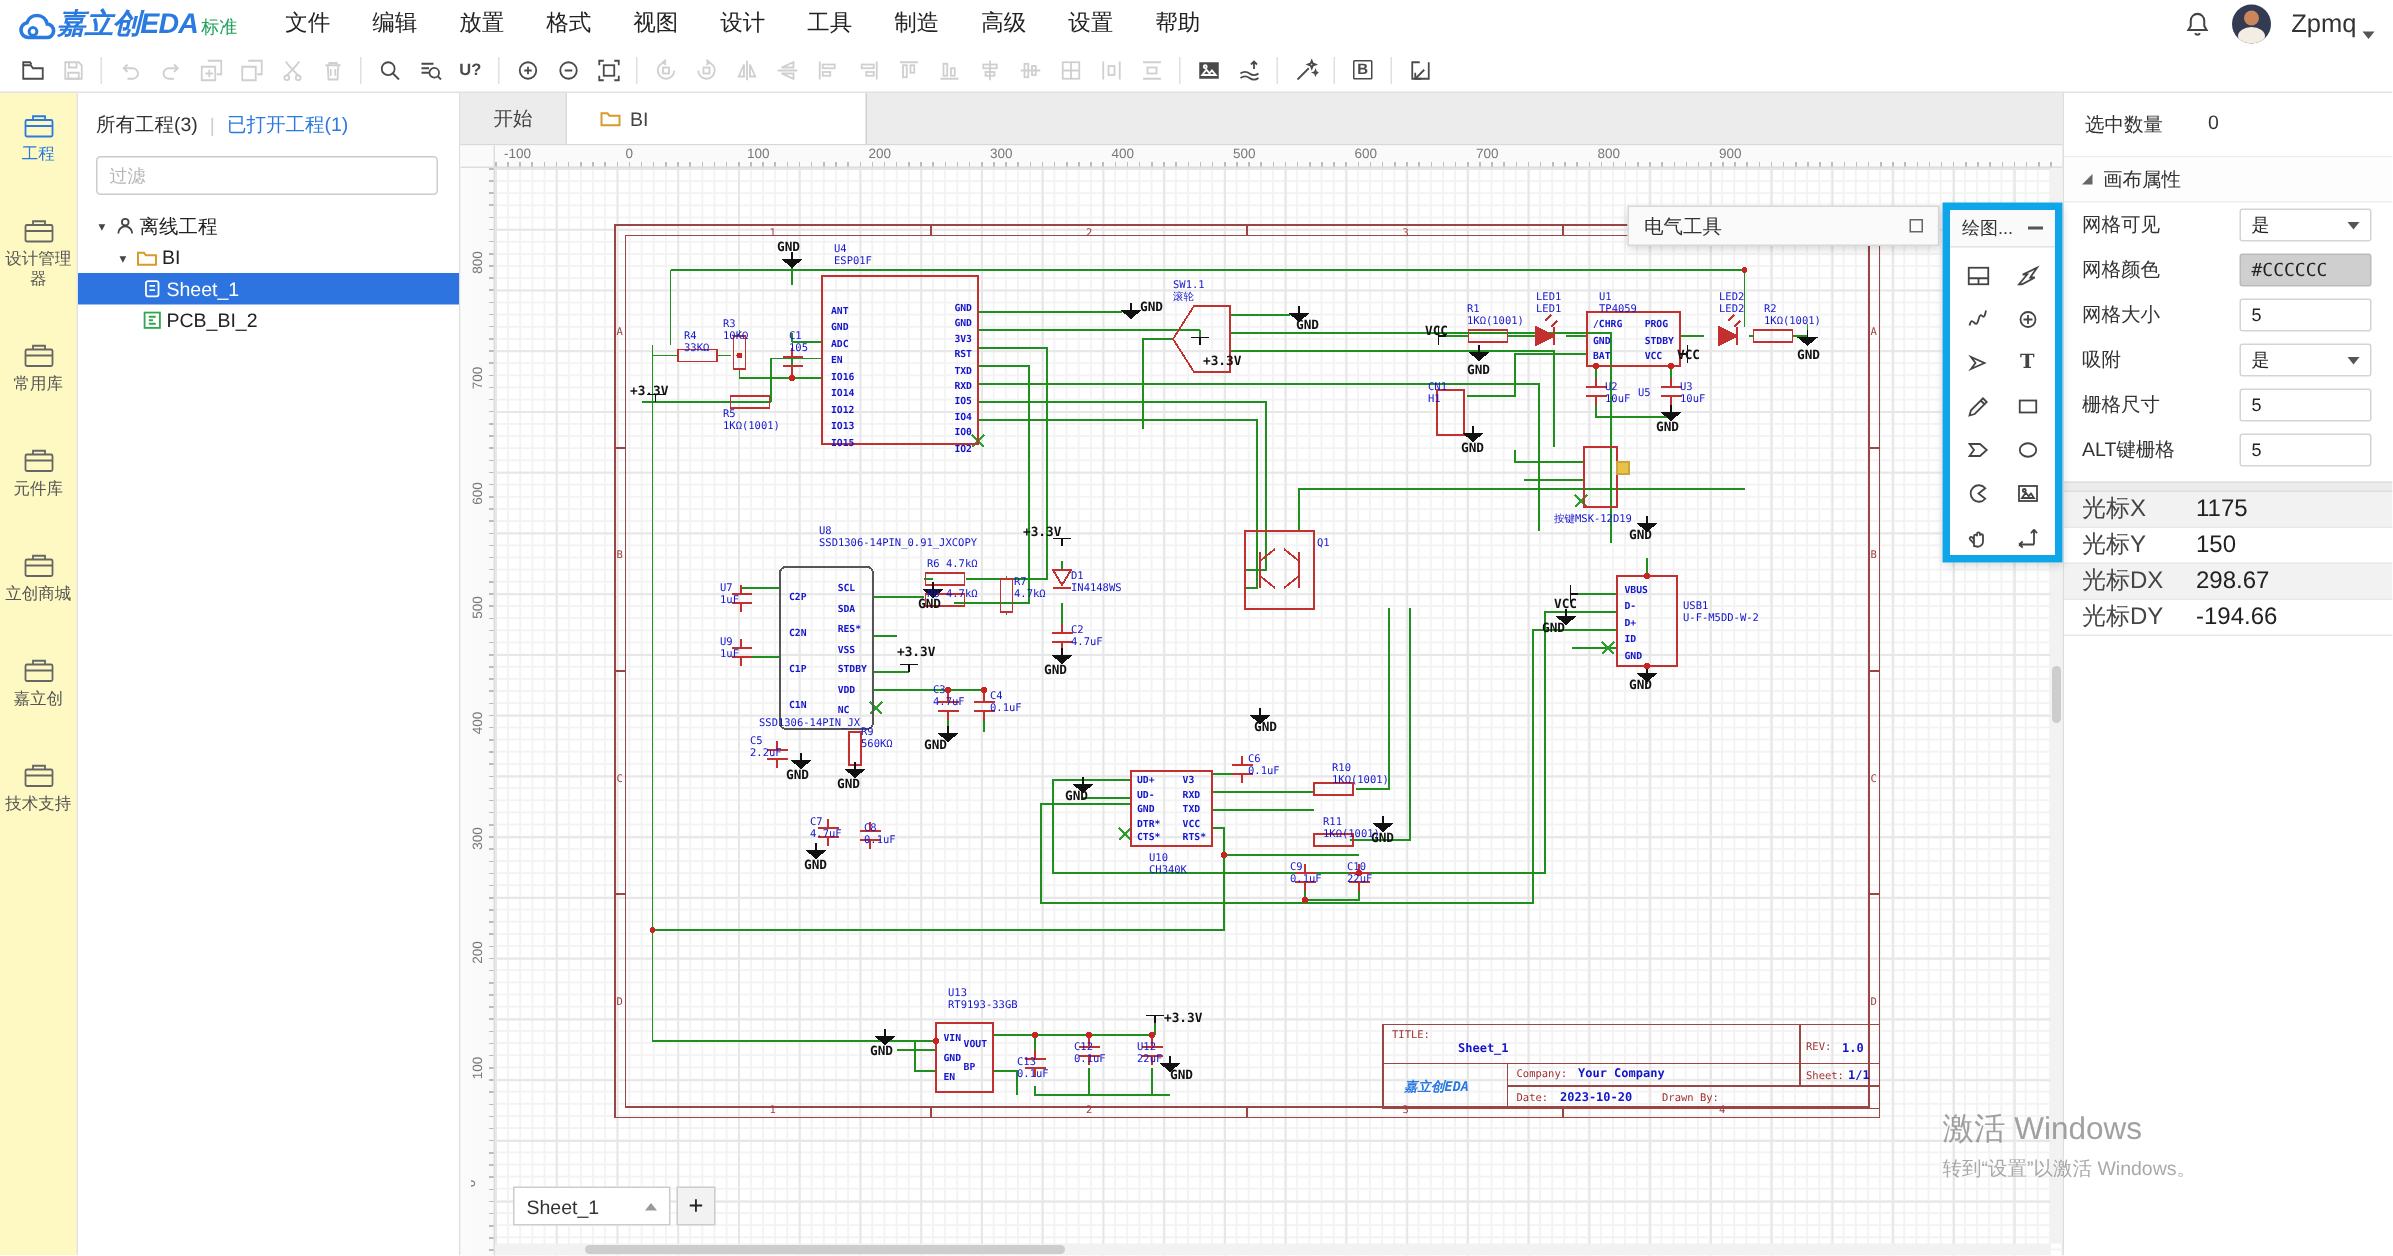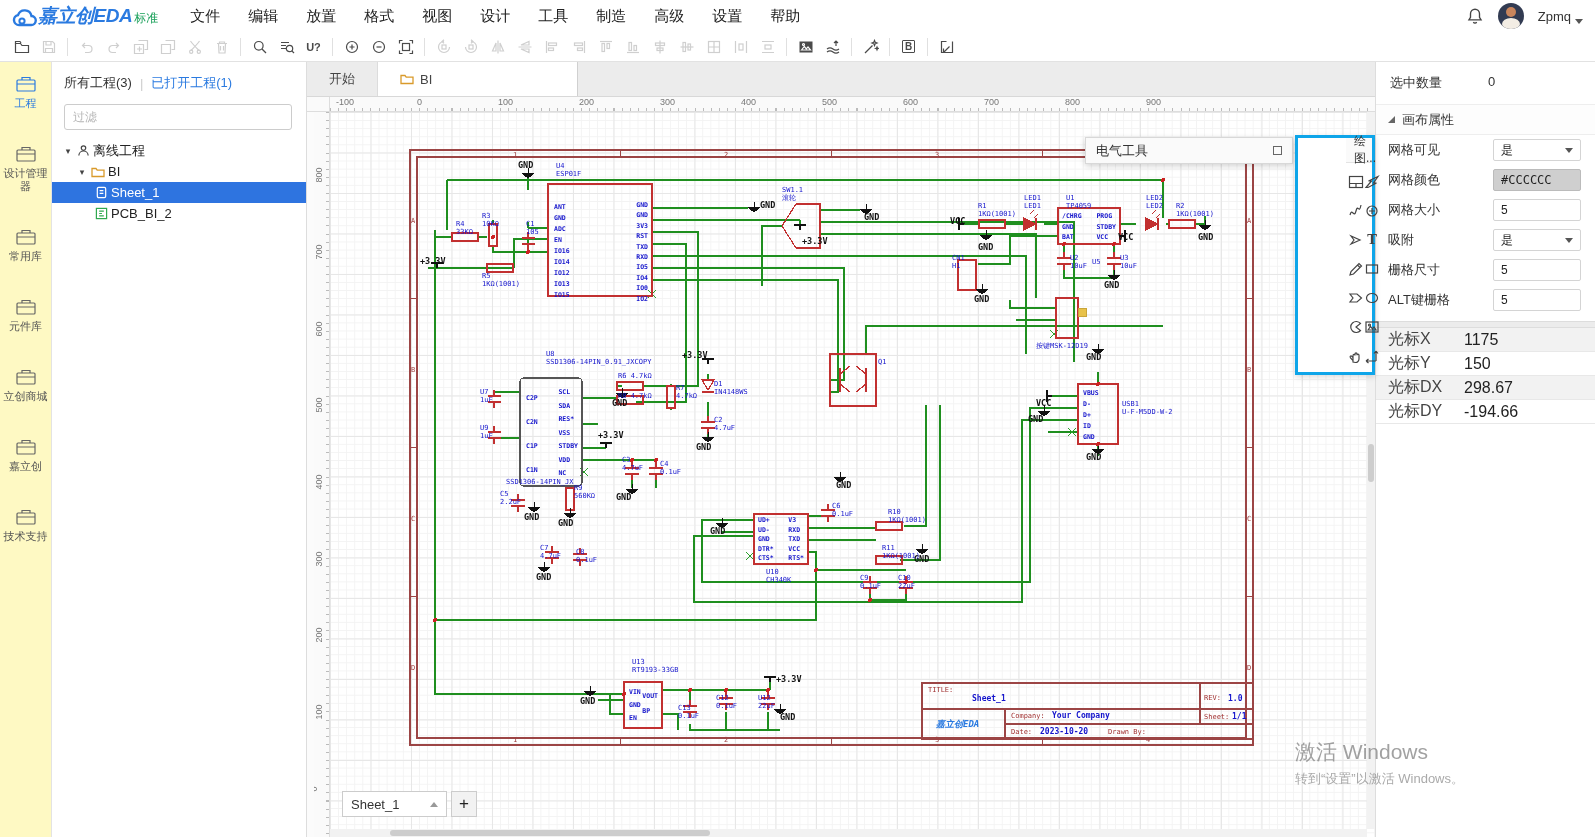--- a/index.html
+++ b/index.html
@@ -11,21 +11,21 @@
   #menubar { height:32px; display:flex; align-items:center; padding:0 12px; background:#fff; }
   #logo { display:flex; align-items:flex-end; margin-right:18px; cursor:pointer; }
   #logo .logo-text { font-size:19px; font-weight:bold; font-style:italic; color:#2a7ae0; letter-spacing:-0.5px; }
   #logo .logo-badge { font-size:12px; color:#1aa05a; margin-left:2px; margin-bottom:2px; }
   #menus { display:flex; }
   .menu-item { font-size:15px; color:#222; padding:0 14px; line-height:32px; cursor:pointer; }
   #menubar-right { margin-left:auto; display:flex; align-items:center; gap:14px; }
   #avatar { width:26px; height:26px; border-radius:50%; background:#323b52; position:relative; overflow:hidden; }
   #avatar::before { content:""; position:absolute; left:8px; top:4px; width:10px; height:10px; border-radius:50%; background:#c9855c; }
   #avatar::after { content:""; position:absolute; left:4px; top:15px; width:18px; height:12px; border-radius:50%; background:#f3ede4; }
-  #username { font-size:13px; color:#333; display:flex; align-items:flex-end; gap:4px; }
+  #username { font-size:17px; color:#333; display:flex; align-items:flex-end; gap:4px; }
   .caret-down { width:0; height:0; border-left:4px solid transparent; border-right:4px solid transparent; border-top:5px solid #555; display:inline-block; }
 
   
   #toolbar { height:30px; display:flex; align-items:center; padding:0 8px; background:#fff; border-bottom:1px solid #e2e2e2; }
   .tb { width:27px; height:24px; display:flex; align-items:center; justify-content:center; cursor:pointer; color:#4a4a4a; border-radius:2px; }
   .tb.disabled { color:#cfcfcf; cursor:default; }
   .tb svg { stroke:currentColor; fill:none; stroke-width:1.2; }
   .tb-sep { width:1px; height:18px; background:#e0e0e0; margin:0 5px; }
   .tb-text { font-size:11px; font-weight:bold; }
   .b-badge { font-size:10px; font-weight:bold; border:1.2px solid currentColor; padding:0 2px; line-height:11px; border-radius:1px; }
@@ -85,21 +85,21 @@
   .c-fr { color:#a04040; font-size:7px; }
   .tbk { position:absolute; font-family:"DejaVu Sans Mono",monospace; white-space:nowrap; z-index:3; }
   .tbk.red { color:#a03030; font-size:7px; }
   .tbk.blue { color:#1414cc; font-size:8px; font-weight:bold; }
   .tbk.logo-b { color:#2a7ae0; font-size:9px; font-weight:bold; font-style:italic; }
 
   
   #elec-panel { position:absolute; left:778px; top:40px; width:208px; height:27px; background:#fafafa; border:1px solid #d8d8d8; box-shadow:0 2px 6px rgba(0,0,0,.18); display:flex; align-items:center; z-index:6; }
   #elec-panel .ep-title { font-size:13px; color:#333; padding-left:10px; flex:1; }
   #elec-panel .ep-restore { width:9px; height:9px; border:1px solid #666; margin-right:10px; cursor:pointer; }
-  #draw-panel { position:absolute; left:988px; top:38px; width:80px; height:240px; background:#fff; border:3px solid #0ea5e9; box-shadow:0 2px 6px rgba(0,0,0,.15); z-index:6;padding-left:48px; }
+  #draw-panel { position:absolute; left:988px; top:38px; width:80px; height:240px; background:#fff; border:5px solid #0ea5e9; box-shadow:0 2px 6px rgba(0,0,0,.15); z-index:6; }
   #draw-panel .dp-head { height:25px; background:#fafafa; border-bottom:1px solid #e3e3e3; display:flex; align-items:center; }
   #draw-panel .dp-title { flex:1; font-size:12px; color:#333; padding-left:8px; }
   #draw-panel .dp-min { width:10px; height:1.5px; background:#555; margin-right:8px; cursor:pointer; }
   #dp-grid { display:grid; grid-template-columns:1fr 1fr; padding:4px 2px; }
   .dp-btn { height:29px; display:flex; align-items:center; justify-content:center; cursor:pointer; color:#444; }
   .dp-btn svg { stroke:currentColor; fill:none; stroke-width:1.2; }
   .dp-text { font-size:13px; font-weight:bold; font-family:"DejaVu Serif",serif; }
 
   
   #sheet-bar { position:absolute; left:35px; bottom:20px; display:flex; z-index:6; }
@@ -108,21 +108,21 @@
   #sheet-add { width:26px; height:26px; margin-left:4px; background:#f2f2f2; border:1px solid #ccc; font-size:17px; color:#222; display:flex; align-items:center; justify-content:center; cursor:pointer; }
 
   
   #v-scroll { position:absolute; right:0; top:15px; bottom:8px; width:8px; background:#f2f2f2; z-index:5; }
   #v-thumb { position:absolute; left:1px; width:6px; top:332px; height:38px; background:#cdcdcd; border-radius:3px; }
   #h-scroll { position:absolute; left:23px; right:8px; bottom:0; height:8px; background:#f2f2f2; z-index:5; }
   #h-thumb { position:absolute; top:1px; height:6px; left:60px; width:320px; background:#cdcdcd; border-radius:3px; }
 
   
   #right-panel { width:220px; background:#fff; border-left:1px solid #ddd; font-size:13px; position:relative; }
-  #rp-selcount { display:flex; padding:12px 14px; gap:46px; border-bottom:1px solid #eee; }
+  #rp-selcount { display:flex; padding:12px 14px; gap:30px; border-bottom:1px solid #eee; }
   #rp-section-head { height:30px; display:flex; align-items:center; gap:7px; padding:0 12px; border-bottom:1px solid #eee; background:#fdfdfd; }
   .tri { width:0; height:0; border-bottom:7px solid #666; border-left:7px solid transparent; }
   .prop-row { position:relative; height:30px; display:flex; align-items:center; padding-left:12px; }
   .prop-label { color:#333; }
   .prop-control { position:absolute; right:14px; top:4px; width:88px; height:22px; border:1px solid #d4d4d4; border-radius:2px; font-size:12px; color:#222; display:flex; align-items:center; padding:0 7px; background:#fff; }
   .prop-row.t-select .prop-control::after { content:""; position:absolute; right:7px; top:8px; width:0; height:0; border-left:4px solid transparent; border-right:4px solid transparent; border-top:5px solid #555; }
   .prop-row.t-color .prop-control { background:#cfcfcf; border-color:#bbb; font-family:"DejaVu Sans Mono",monospace; }
   .rp-band { height:7px; background:#ececec; border-top:1px solid #ddd; border-bottom:1px solid #ddd; margin-top:6px; }
   .cursor-row { display:flex; height:24px; align-items:center; border-bottom:1px solid #e8e8e8; font-size:16px; }
   .cursor-row:nth-child(odd) { background:#f2f2f2; }

